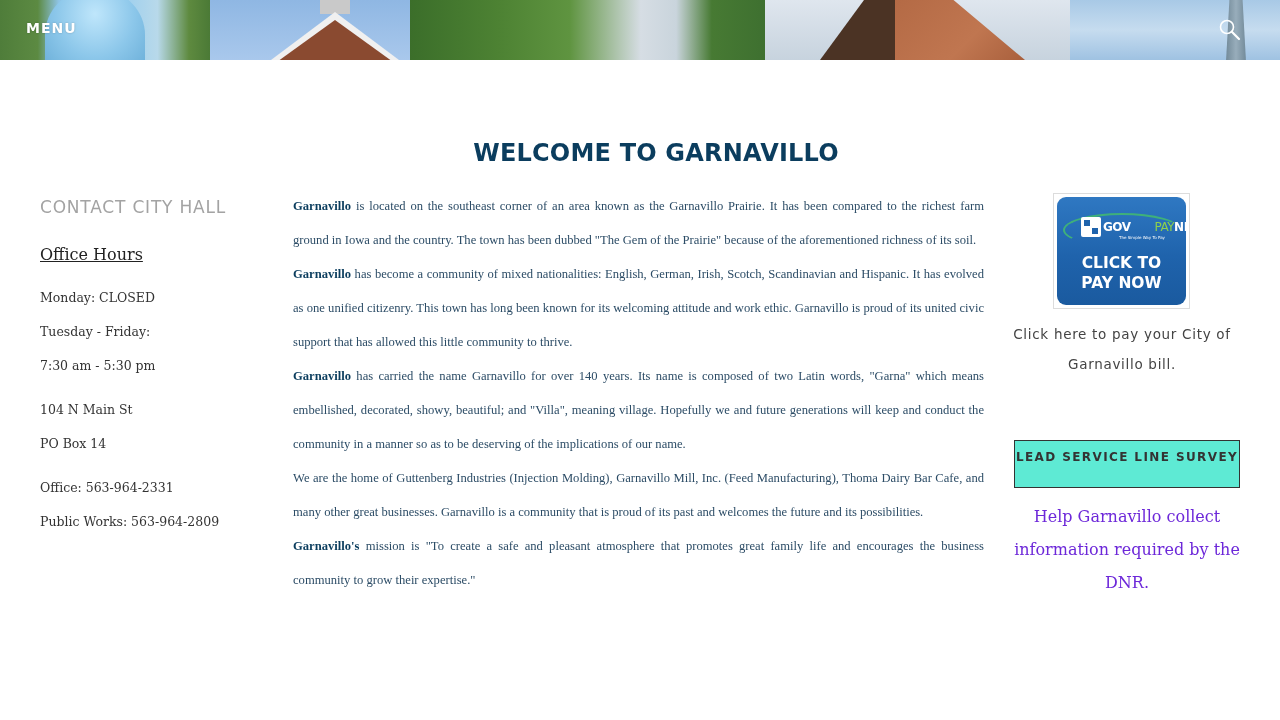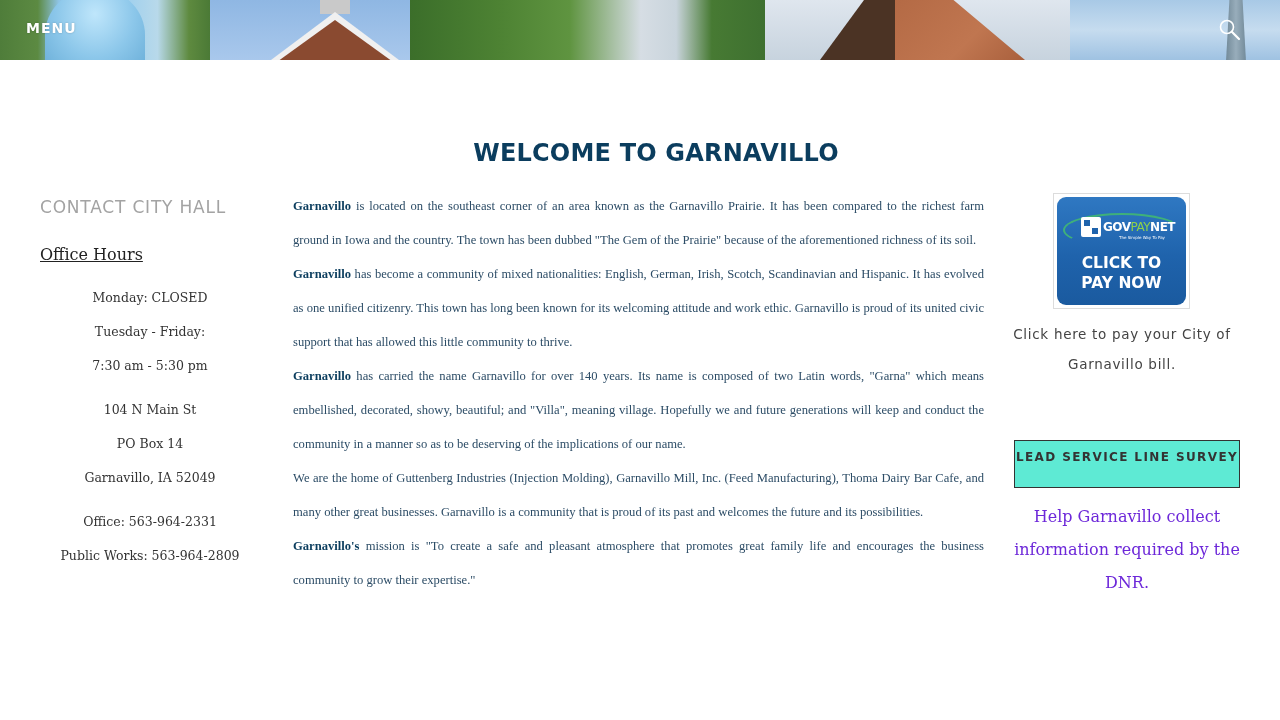--- a/index.html
+++ b/index.html
@@ -43,21 +43,21 @@
     .left-col { position: absolute; left: 40px; top: 195px; width: 220px; }
     .contact-heading {
       font-family: "DejaVu Sans", sans-serif; font-size: 17px; color: #a3a3a3; letter-spacing: 0.8px;
       line-height: 24px;
     }
     .office-hours {
       margin-top: 25px; font-family: "DejaVu Serif", serif; font-size: 16px; color: #222;
       text-decoration: underline; line-height: 22px; display: inline-block;
     }
     .info-line { font-family: "DejaVu Serif", serif; font-size: 12.5px; color: #333; line-height: 34px; }
-    .info-group { margin-top: 10px; text-align: center; }
+    .info-group { margin-top: 10px; }
     .info-group.first { margin-top: 15px; }
 
     
     .main-col {
       position: absolute; left: 293px; top: 189px; width: 691px;
       font-family: "DejaVu Serif", serif; font-size: 12.6px; color: #2c4c66;
       line-height: 34px; text-align: justify;
     }
     .main-col p { margin: 0; font-family: Liberation Serif, serif; }
     .main-col b { color: #0b3d5e; }
@@ -71,21 +71,21 @@
     .pay-badge {
       position: absolute; left: 3px; top: 3px; width: 129px; height: 108px; border-radius: 9px;
       background: linear-gradient(180deg, #2f78c2 0%, #1f63ac 55%, #1a5a9f 100%);
       overflow: hidden;
     }
     .pay-badge .swoosh { position: absolute; left: 6px; top: 16px; width: 118px; height: 34px; border: 2px solid #3fb07a; border-radius: 50%; border-right-color: transparent; border-bottom-color: transparent; }
     .pay-logo-icons { position: absolute; left: 24px; top: 20px; width: 20px; height: 20px; background: #fff; border-radius: 2px; }
     .pay-logo-icons::before { content: ""; position: absolute; left: 3px; top: 3px; width: 6px; height: 6px; background: #1f63ac; }
     .pay-logo-icons::after { content: ""; position: absolute; left: 11px; top: 11px; width: 6px; height: 6px; background: #1f63ac; }
     .pay-logo-text { position: absolute; left: 46px; top: 23px; font-family: "DejaVu Sans", sans-serif; font-size: 12px; font-weight: bold; color: #fff; letter-spacing: -0.5px; }
-    .pay-logo-text .pay { color: #8ed14a; font-weight: normal; }
+    .pay-logo-text .pay { color: #8ed14a; font-weight: normal; margin-left: 24px; }
     .pay-tagline { position: absolute; left: 62px; top: 38px; font-family: "DejaVu Sans", sans-serif; font-size: 4px; color: #fff; }
     .pay-cta { position: absolute; left: 0; top: 56px; width: 129px; text-align: center; font-family: "DejaVu Sans", sans-serif; font-weight: bold; font-size: 15.5px; color: #fff; line-height: 20px; }
     .pay-caption {
       position: absolute; left: 0; top: 126px; width: 220px; text-align: center;
       font-family: "DejaVu Sans", sans-serif; font-size: 13.5px; color: #444; line-height: 30px; letter-spacing: 0.7px;
     }
     .lead-btn {
       position: absolute; left: 2px; top: 247px; width: 226px; height: 48px;
       border: 1px solid #333; background: #5eead4; cursor: pointer;
       font-family: "DejaVu Sans", sans-serif; font-weight: bold; font-size: 12px; color: #333;
@@ -130,21 +130,20 @@
   <div class="contact-heading">CONTACT CITY HALL</div>
   <div class="office-hours">Office Hours</div>
   <div class="info-group first">
     <div class="info-line">Monday: CLOSED</div>
     <div class="info-line">Tuesday - Friday:</div>
     <div class="info-line">7:30 am - 5:30 pm</div>
   </div>
   <div class="info-group">
     <div class="info-line">104 N Main St</div>
     <div class="info-line">PO Box 14</div>
-    <div class="info-line">Garnavillo, IA 52049</div>
   </div>
   <div class="info-group">
     <div class="info-line">Office: 563-964-2331</div>
     <div class="info-line">Public Works: 563-964-2809</div>
   </div>
 </div>
 
 <div class="main-col">
   <p><b>Garnavillo</b><span> is located on the southeast corner of an area known as the Garnavillo Prairie. It has been compared to the richest farm ground in Iowa and the country. The town has been dubbed "The Gem of the Prairie" because of the aforementioned richness of its soil.</span></p>
   <p><b>Garnavillo</b><span> has become a community of mixed nationalities: English, German, Irish, Scotch, Scandinavian and Hispanic. It has evolved as one unified citizenry. This town has long been known for its welcoming attitude and work ethic. Garnavillo is proud of its united civic support that has allowed this little community to thrive.</span></p>

